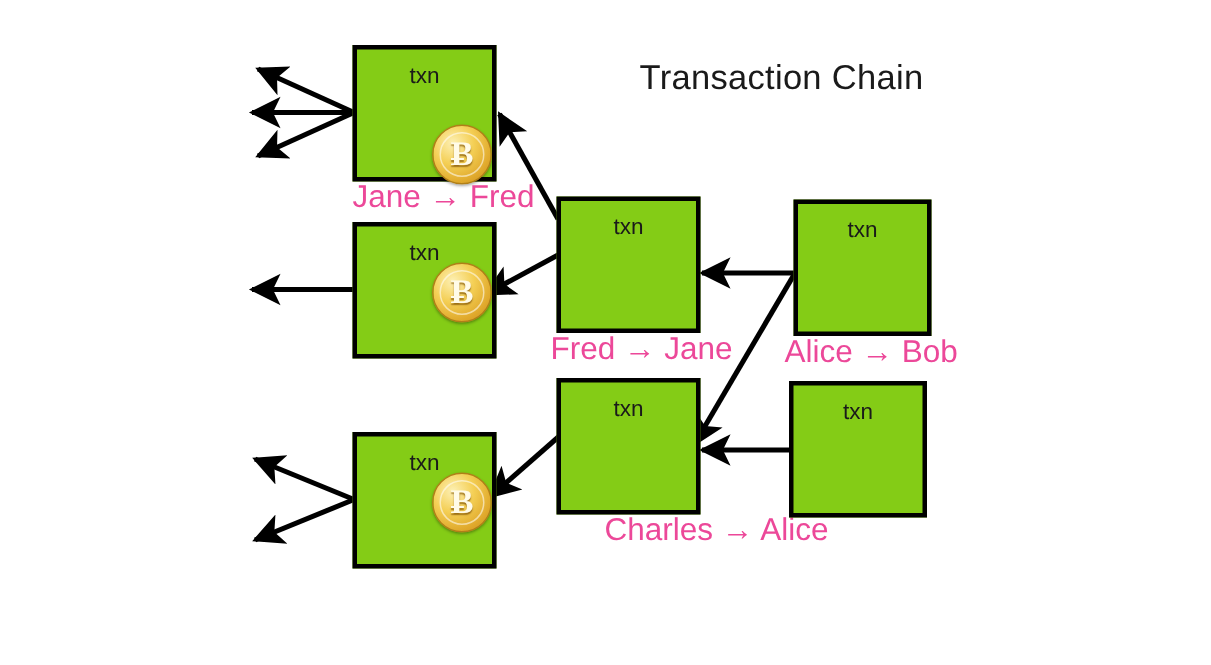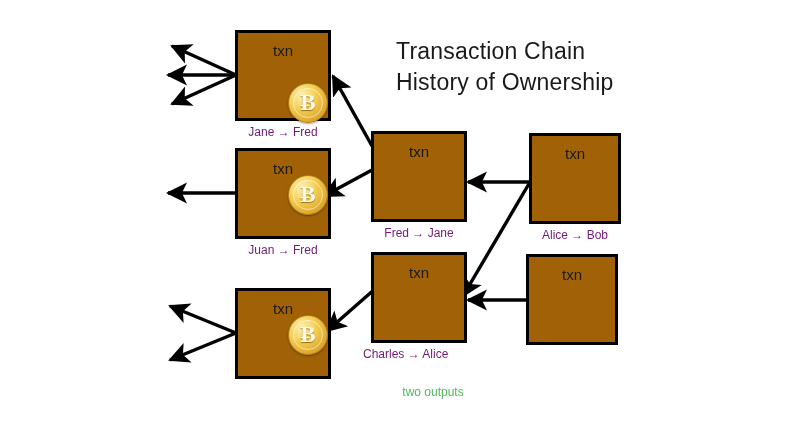--- a/index.html
+++ b/index.html
@@ -20,50 +20,52 @@
     left: 0; top: 0;
     width: 807px;
     height: 443px;
     pointer-events: none;
   }
   .title-block {
     position: absolute;
     left: 396px;
     top: 36px;
     width: 250px;
+    text-align: center;
     color: #1a1a1a;
     font-size: 23px;
     line-height: 31px;
     letter-spacing: 0.2px;
   }
   .txn-box {
     position: absolute;
-    background: #a16207;
+    background: #84cc16;
     border: 3px solid #000000;
     box-sizing: border-box;
   }
   .txn-label {
     position: absolute;
     left: 0;
     right: 0;
     top: 9px;
     text-align: center;
     font-size: 15px;
     color: #1a1a1a;
   }
   .caption {
     position: absolute;
     text-align: center;
-    font-size: 12px;
-    color: #701a75;
+    font-size: 21px;
+    color: #ec4899;
     white-space: nowrap;
     line-height: 20px;
   }
   .caption.left-align {
     text-align: left;
+    margin-left: 40px;
   }
   .note-green {
     position: absolute;
     font-size: 12px;
     color: #4cba5a;
     white-space: nowrap;
     text-align: center;
   }
   .coin {
     position: absolute;
@@ -142,56 +144,53 @@
       <line x1="527" y1="300" x2="468" y2="300" marker-end="url(#ah)"></line>
     </g>
 
     <g stroke="#000000" stroke-width="3.4" fill="none">
       <line x1="376" y1="288" x2="327" y2="331" marker-end="url(#ah)"></line>
     </g>
   </svg>
 
   <div class="title-block">
     <div>Transaction Chain</div>
-    <div>History of Ownership</div>
   </div>
 
   <div class="txn-box" style="left:235px; top:30px; width:96px; height:91px;">
     <div class="txn-label">txn</div>
   </div>
   <div class="coin" style="left:288px; top:83px;">
     <span class="coin-glyph">Ƀ</span>
   </div>
   <div class="caption" style="left:235px; top:122px; width:96px;">Jane → Fred</div>
 
   <div class="txn-box" style="left:235px; top:148px; width:96px; height:91px;">
     <div class="txn-label">txn</div>
   </div>
   <div class="coin" style="left:288px; top:175px;">
     <span class="coin-glyph">Ƀ</span>
   </div>
-  <div class="caption" style="left:235px; top:240px; width:96px;">Juan → Fred</div>
 
   <div class="txn-box" style="left:235px; top:288px; width:96px; height:91px;">
     <div class="txn-label">txn</div>
   </div>
   <div class="coin" style="left:288px; top:315px;">
     <span class="coin-glyph">Ƀ</span>
   </div>
 
   <div class="txn-box" style="left:371px; top:131px; width:96px; height:91px;">
     <div class="txn-label">txn</div>
   </div>
   <div class="caption" style="left:367px; top:223px; width:104px;">Fred → Jane</div>
 
   <div class="txn-box" style="left:371px; top:252px; width:96px; height:91px;">
     <div class="txn-label">txn</div>
   </div>
   <div class="caption left-align" style="left:363px; top:344px; width:160px;">Charles → Alice</div>
-  <div class="note-green" style="left:363px; top:385px; width:140px;">two outputs</div>
 
   <div class="txn-box" style="left:529px; top:133px; width:92px; height:91px;">
     <div class="txn-label">txn</div>
   </div>
   <div class="caption" style="left:523px; top:225px; width:104px;">Alice → Bob</div>
 
   <div class="txn-box" style="left:526px; top:254px; width:92px; height:91px;">
     <div class="txn-label">txn</div>
   </div>
 

